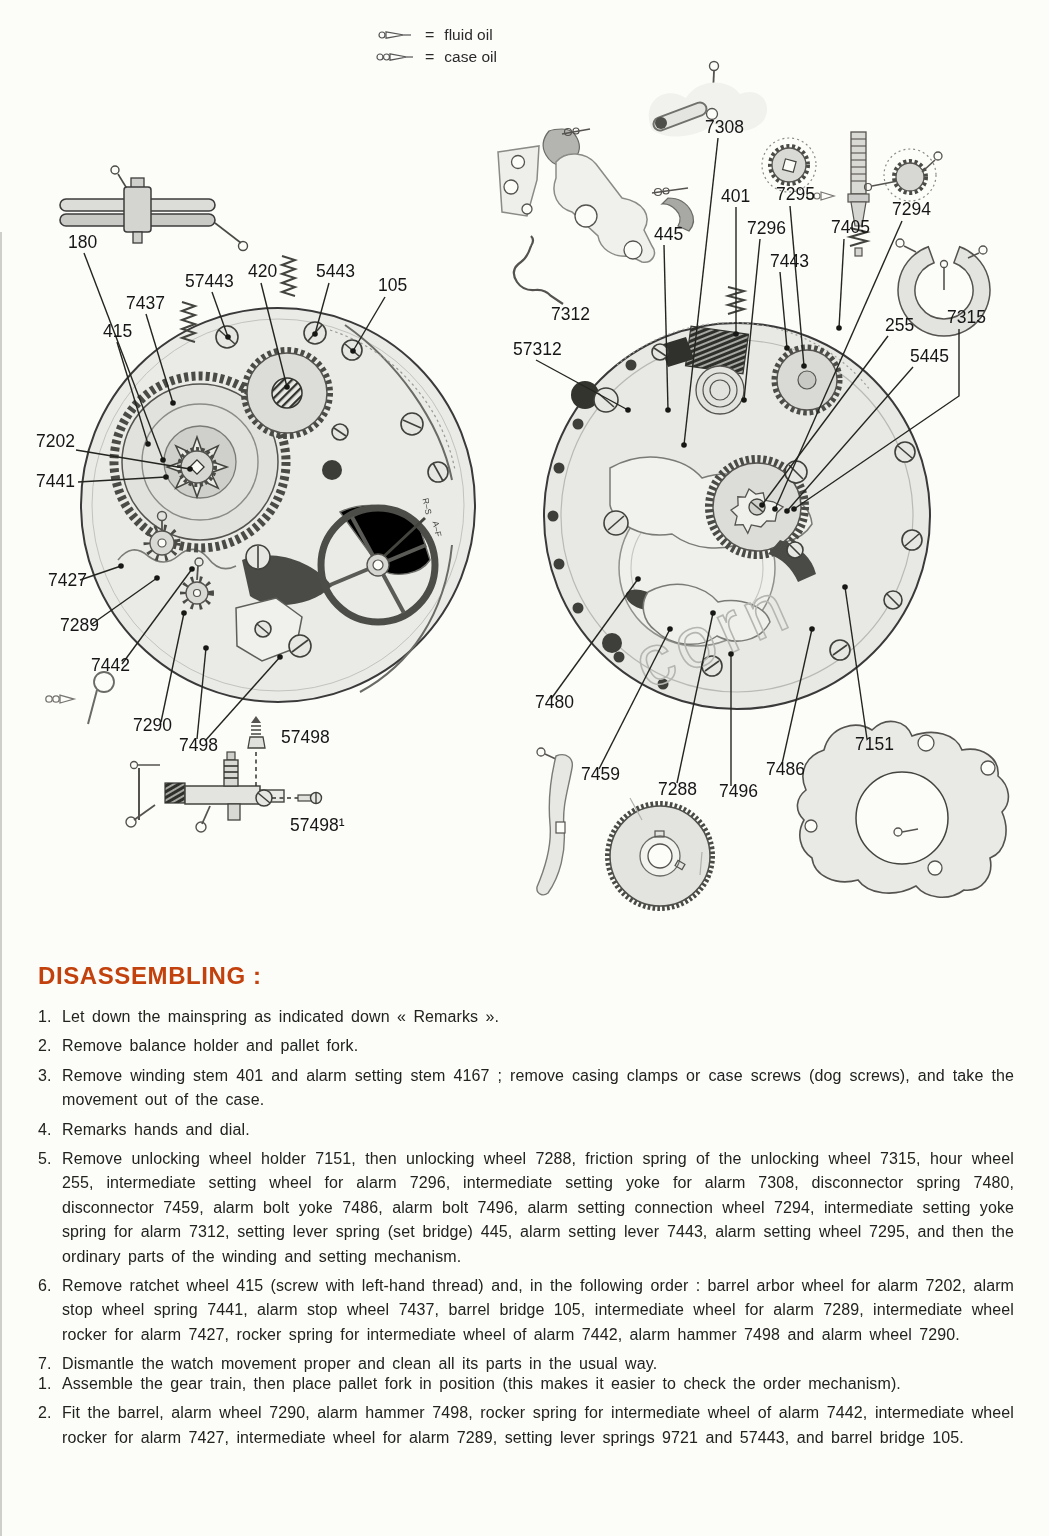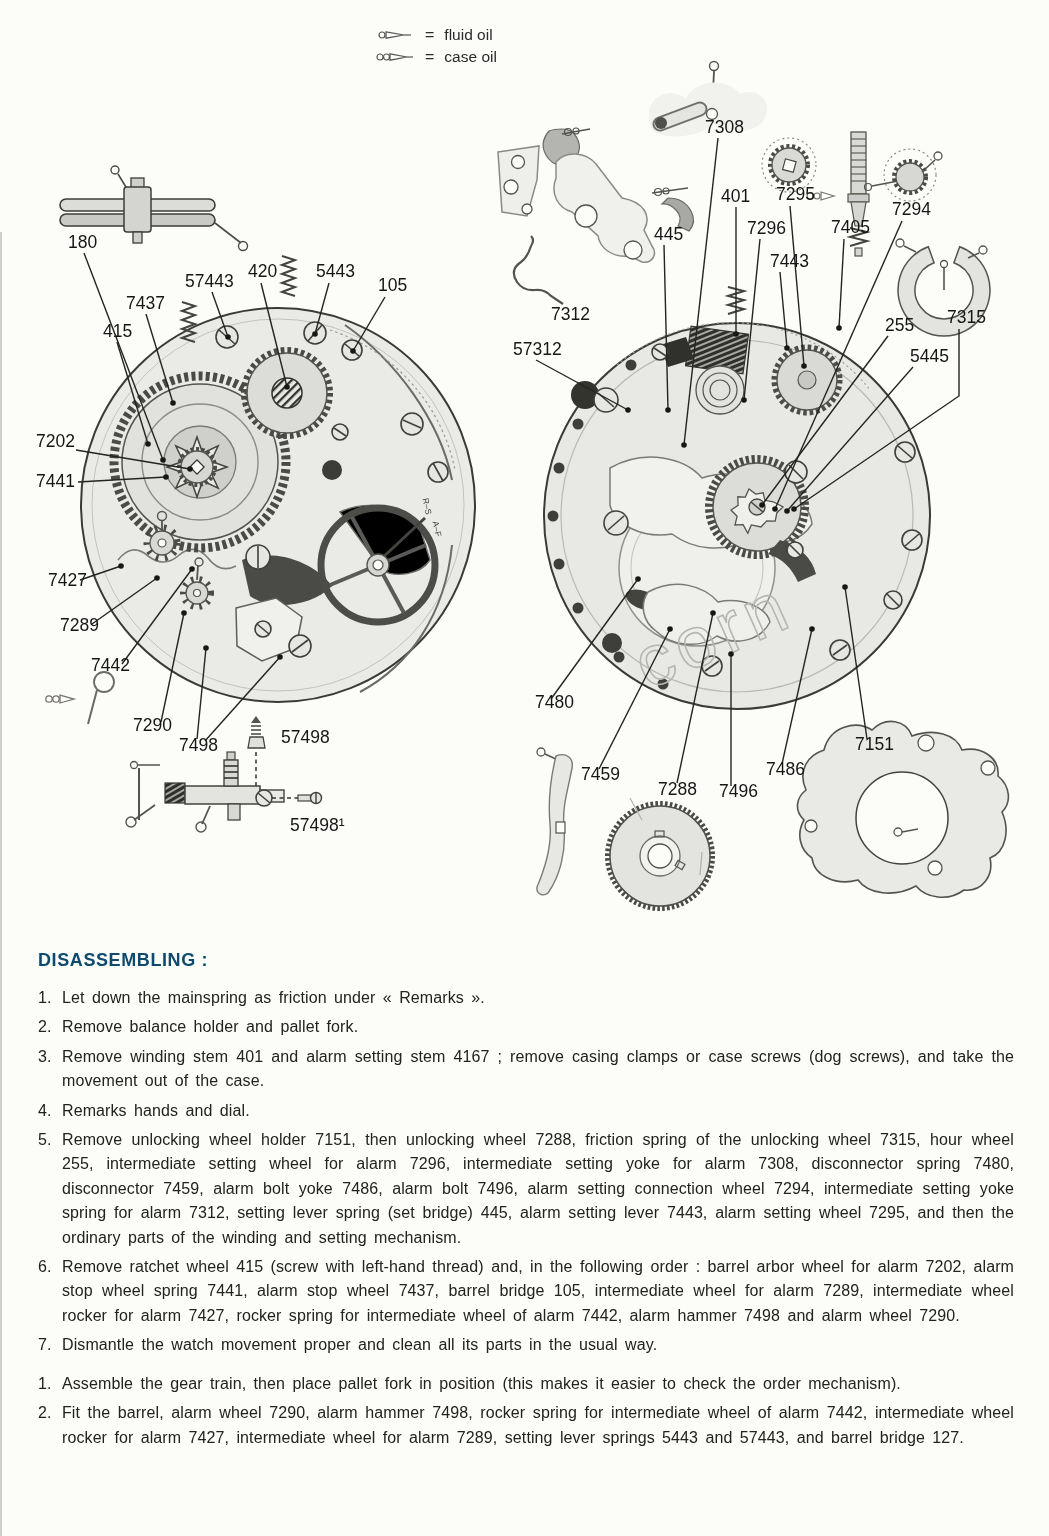--- a/index.html
+++ b/index.html
@@ -17,21 +17,21 @@
   
   .figure{position:absolute;left:0;top:0;}
   .figure text{font-family:"Liberation Sans",sans-serif;font-size:17.5px;fill:#161616;}
   .figure text.micro{font-size:8.5px;fill:#3a3a36;}
   .figure .leader{stroke:#242420;stroke-width:1.4;fill:none;}
   .figure .dot{fill:#171715;}
   
   section{position:absolute;left:38px;width:976px;}
   .disasm{top:946px;}
   .asm{top:1372px;}
-  section h2{margin:4px 0 15px 0;font-size:18px;font-weight:bold;letter-spacing:.6px;color:#0c4a6e;}
+  section h2{margin:16px 0 15px 0;font-size:24px;font-weight:bold;letter-spacing:.6px;color:#c2410c;}
   section ol{list-style:none;margin:0;padding:0;}
   section li{display:flex;margin-bottom:5px;font-size:16px;line-height:24.4px;color:#222220;}
   section li .num{flex:none;width:24px;}
   section li .body{flex:1;text-align:justify;word-spacing:2.8px;letter-spacing:.1px;}
 </style>
 </head>
 <body>
 
 <div class="page">
 
@@ -499,21 +499,21 @@
         <text x="855" y="750">7151</text>
       </g>
     </g>
   </svg>
 
   <section class="disasm">
     <h2>DISASSEMBLING :</h2>
     <ol>
       <li>
           <span class="num">1.</span>
-          <span class="body">Let down the mainspring as friction under « Remarks ».</span>
+          <span class="body">Let down the mainspring as indicated down « Remarks ».</span>
         </li>
       <li>
           <span class="num">2.</span>
           <span class="body">Remove balance holder and pallet fork.</span>
         </li>
       <li>
           <span class="num">3.</span>
           <span class="body">Remove winding stem 401 and alarm setting stem 4167 ; remove casing clamps or case screws (dog screws), and take the movement out of the case.</span>
         </li>
       <li>
@@ -536,19 +536,19 @@
   </section>
 
   <section class="asm">
     <ol>
       <li>
           <span class="num">1.</span>
           <span class="body">Assemble the gear train, then place pallet fork in position (this makes it easier to check the order mechanism).</span>
         </li>
       <li>
           <span class="num">2.</span>
-          <span class="body">Fit the barrel, alarm wheel 7290, alarm hammer 7498, rocker spring for intermediate wheel of alarm 7442, intermediate wheel rocker for alarm 7427, intermediate wheel for alarm 7289, setting lever springs 5443 and 57443, and barrel bridge 127.</span>
+          <span class="body">Fit the barrel, alarm wheel 7290, alarm hammer 7498, rocker spring for intermediate wheel of alarm 7442, intermediate wheel rocker for alarm 7427, intermediate wheel for alarm 7289, setting lever springs 9721 and 57443, and barrel bridge 105.</span>
         </li>
     </ol>
   </section>
 
   <div class="scan-edge"></div>
 </div>
 
 </body></html>

